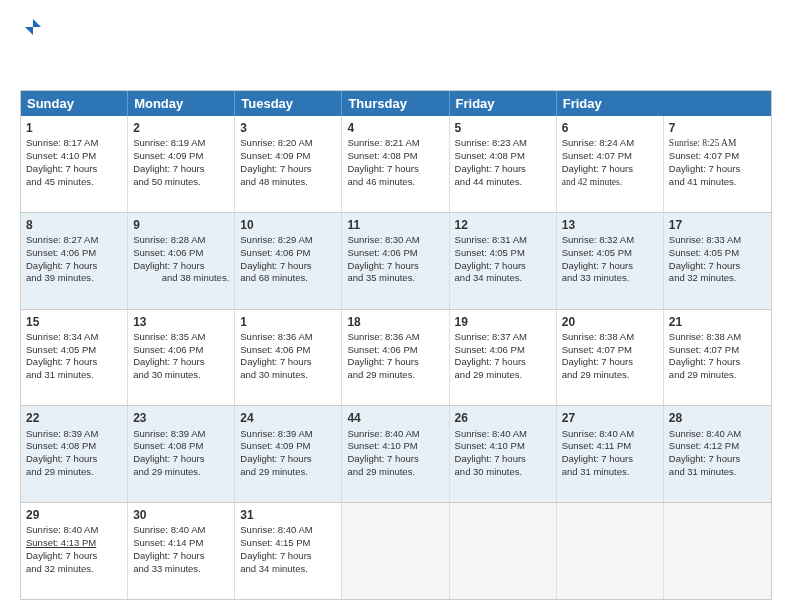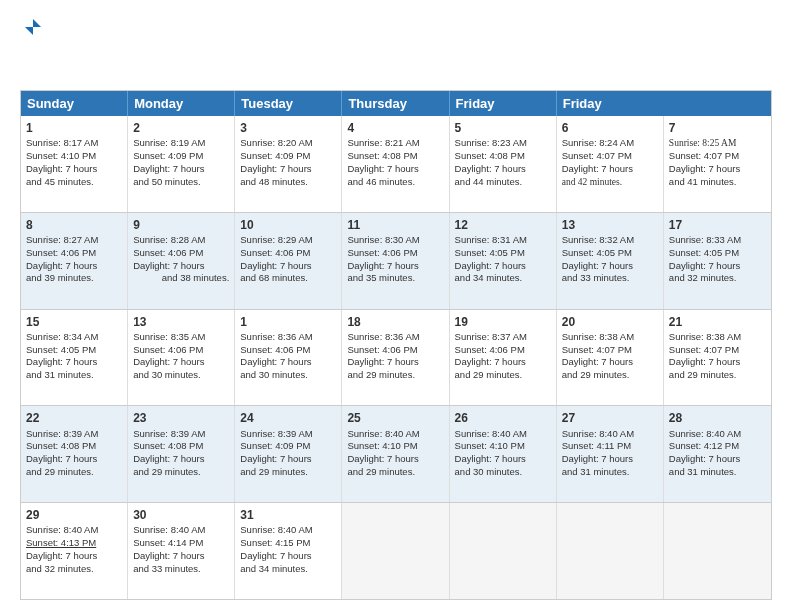--- a/index.html
+++ b/index.html
@@ -314,21 +314,21 @@
             <span style="display: block;">and 29 minutes.</span>
           </div>
           <div class="cal-cell alt-row">
             <span class="day-num">24</span>
             <span style="display: block;">Sunrise: 8:39 AM</span>
             <span style="display: block;">Sunset: 4:09 PM</span>
             <span style="display: block;">Daylight: 7 hours</span>
             <span style="display: block;">and 29 minutes.</span>
           </div>
           <div class="cal-cell alt-row">
-            <span class="day-num">25</span>
+            <span class="day-num">44</span>
             <span style="display: block;">Sunrise: 8:40 AM</span>
             <span style="display: block;">Sunset: 4:10 PM</span>
             <span style="display: block;">Daylight: 7 hours</span>
             <span style="display: block;">and 29 minutes.</span>
           </div>
           <div class="cal-cell alt-row">
             <span class="day-num">26</span>
             <span style="display: block;">Sunrise: 8:40 AM</span>
             <span style="display: block;">Sunset: 4:10 PM</span>
             <span style="display: block;">Daylight: 7 hours</span>

